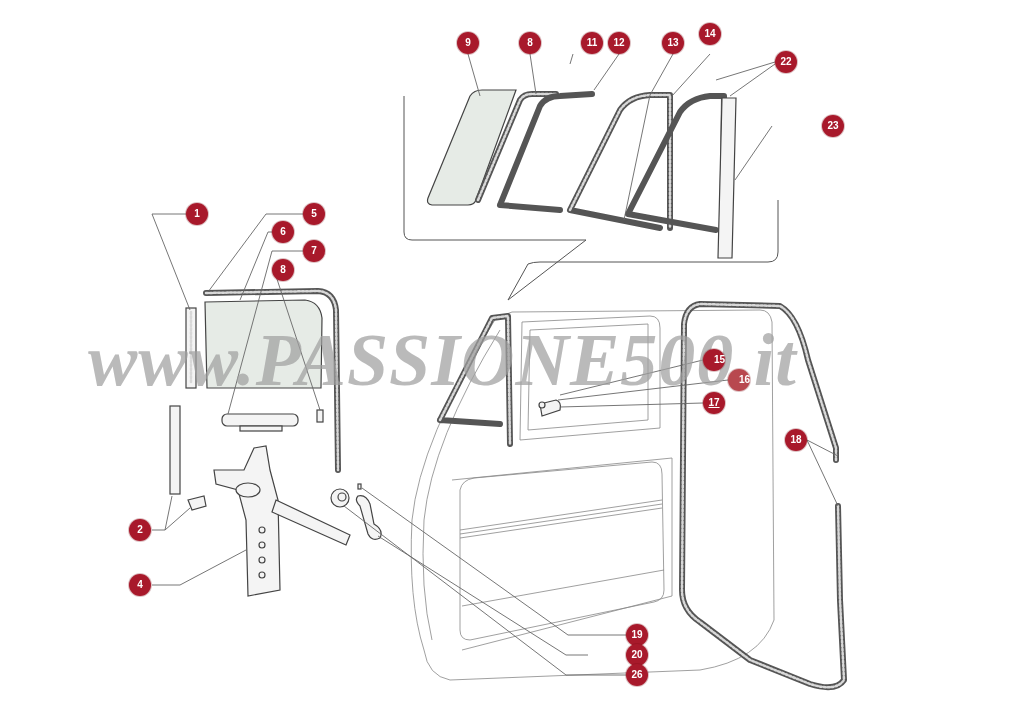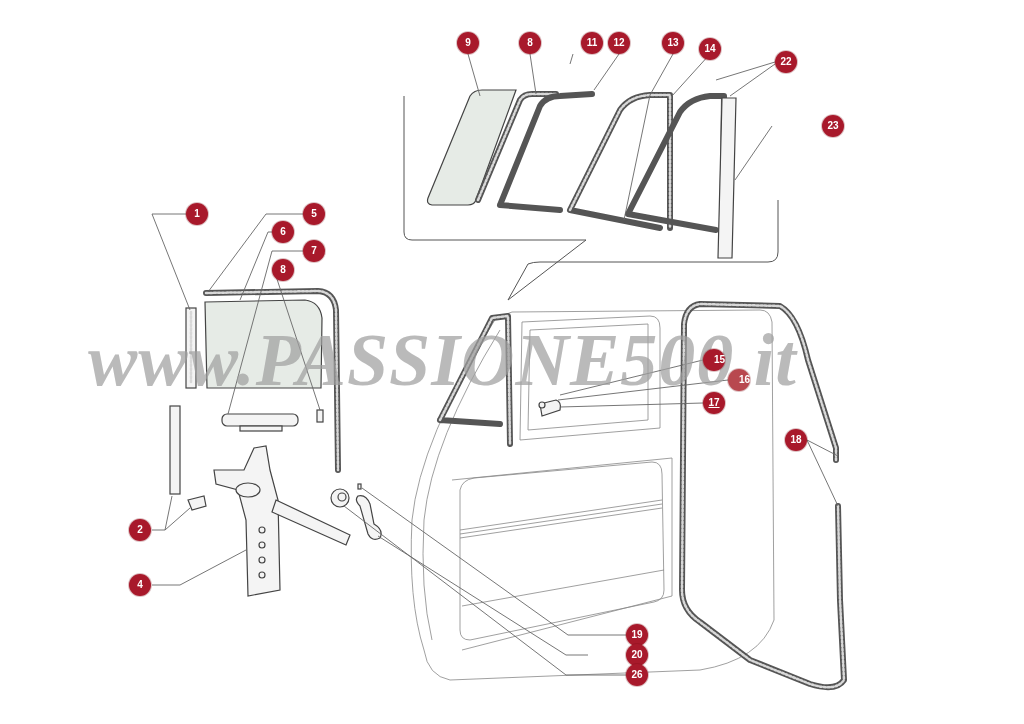--- a/index.html
+++ b/index.html
@@ -129,21 +129,21 @@
       <div class="badge" style="left: 140px; top: 585px;">4</div>
       <div class="badge" style="left: 314px; top: 214px;">5</div>
       <div class="badge" style="left: 283px; top: 232px;">6</div>
       <div class="badge" style="left: 314px; top: 251px;">7</div>
       <div class="badge" style="left: 283px; top: 270px;">8</div>
       <div class="badge" style="left: 468px; top: 43px;">9</div>
       <div class="badge" style="left: 530px; top: 43px;">8</div>
       <div class="badge" style="left: 573px; top: 43px; margin-left: 8px;">11</div>
       <div class="badge" style="left: 619px; top: 43px;">12</div>
       <div class="badge" style="left: 673px; top: 43px;">13</div>
-      <div class="badge" style="left: 710px; top: 49px;">14</div>
+      <div class="badge" style="left: 710px; top: 34px;">14</div>
       <div class="badge" style="left: 714px; top: 360px; text-align: right;">15</div>
       <div class="badge faded" style="left: 739px; top: 380px; text-align: right;">16</div>
       <div class="badge" style="left: 714px; top: 403px; text-decoration: underline;">17</div>
       <div class="badge" style="left: 796px; top: 440px;">18</div>
       <div class="badge" style="left: 637px; top: 635px;">19</div>
       <div class="badge" style="left: 599px; top: 655px; margin-left: 27px;">20</div>
       <div class="badge" style="left: 637px; top: 675px;">26</div>
       <div class="badge" style="left: 786px; top: 62px;">22</div>
       <div class="badge" style="left: 783px; top: 126px; margin-left: 39px;">23</div>
     </div>

